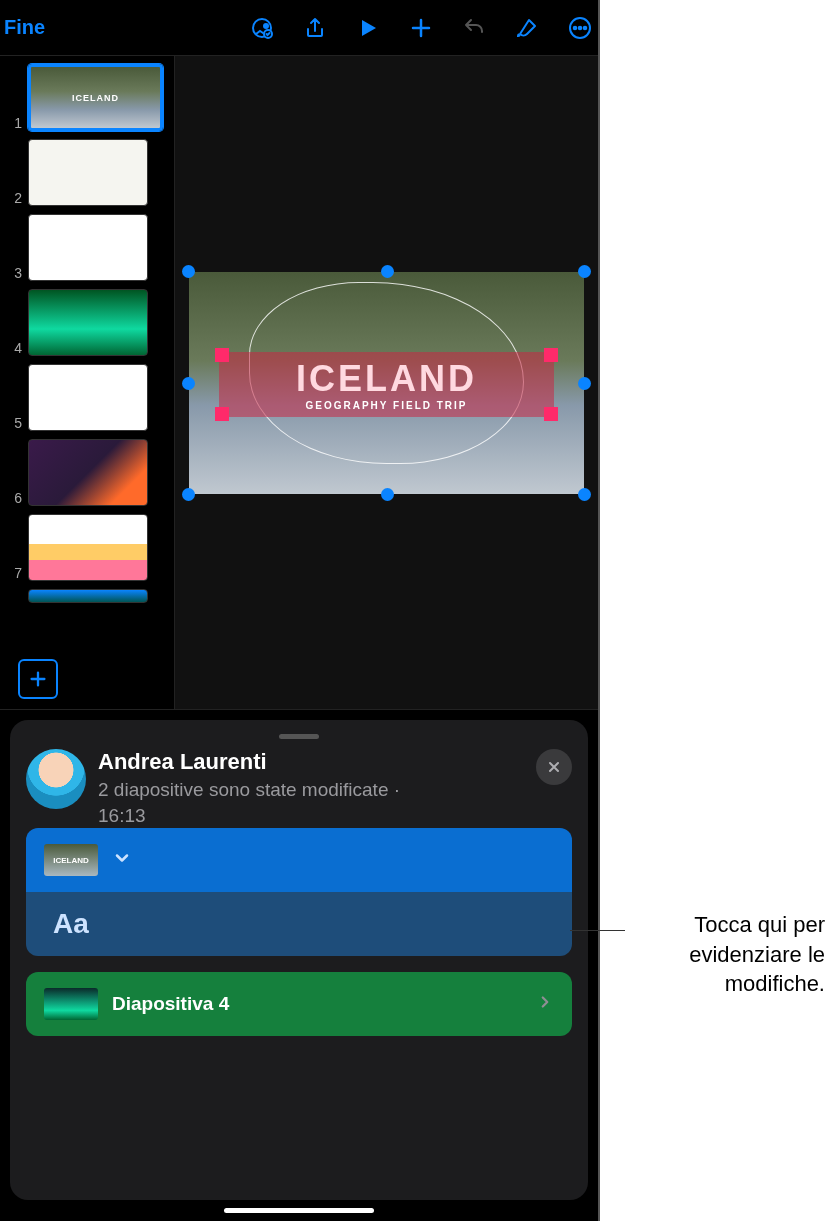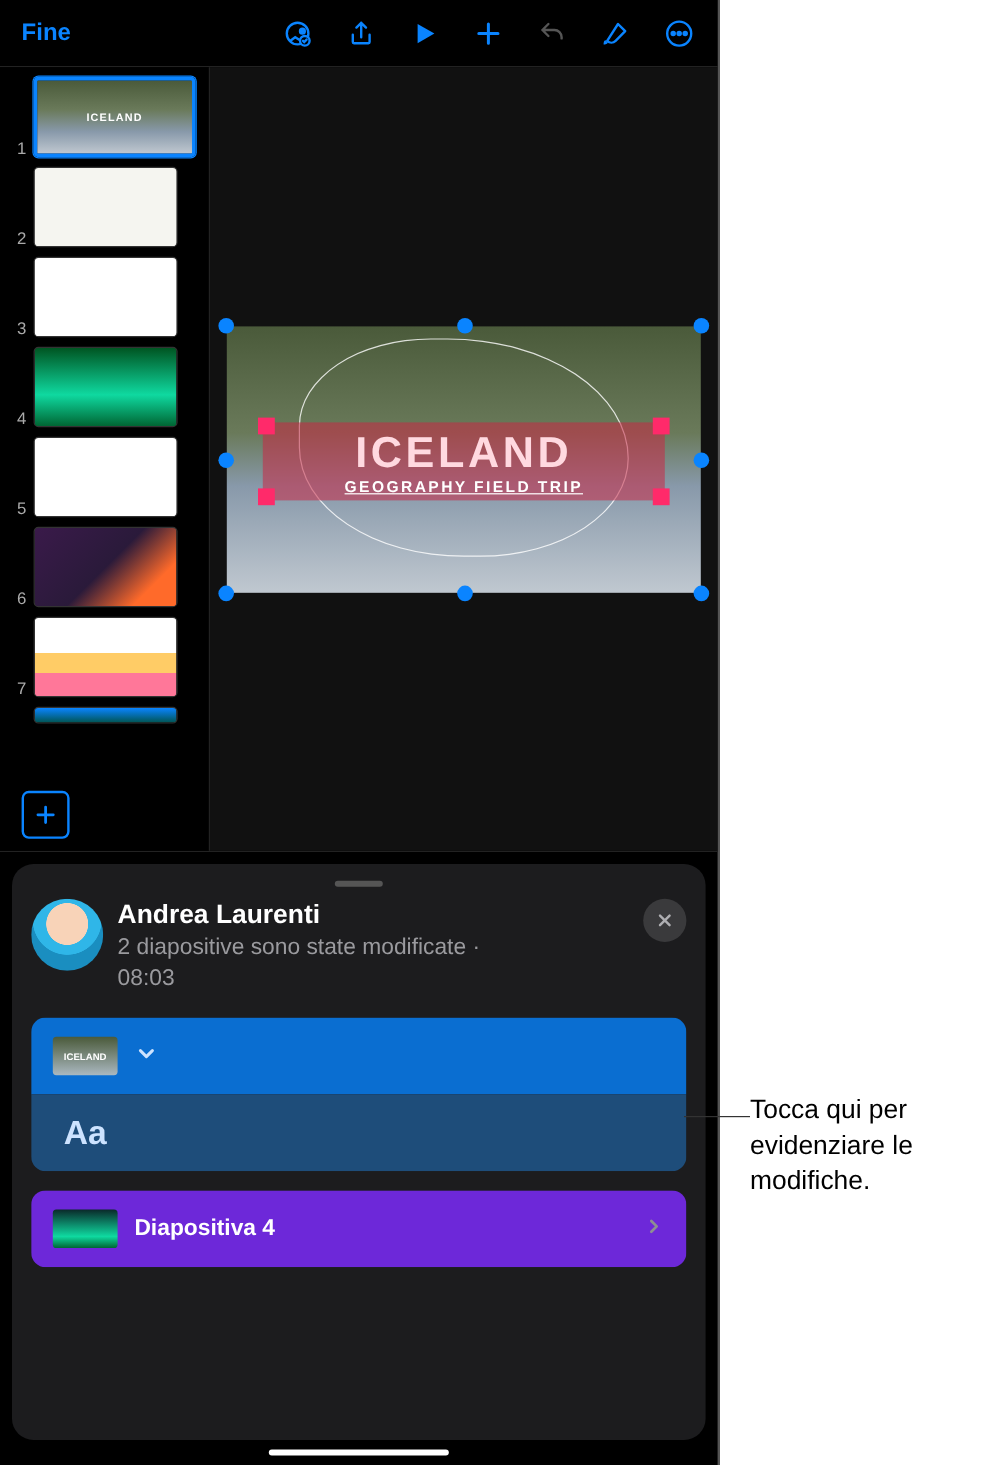--- a/index.html
+++ b/index.html
@@ -20,35 +20,36 @@
     overflow: hidden;
   }
   .annotation {
     position: absolute;
     left: 625px;
     top: 910px;
     width: 200px;
     font-size: 22px;
     color: #000;
     line-height: 1.35;
+    text-align: right;
   }
   .annotation-line {
     position: absolute;
     top: 930px;
     left: 570px;
     width: 55px;
     height: 1px;
     background: #333;
   }
   
   .toolbar {
     height: 55px;
     display: flex;
     align-items: center;
-    padding: 0 18px;
+    padding: 0 4px;
     gap: 30px;
     background: #000;
   }
   .toolbar .done {
     color: #0a84ff;
     font-weight: 700;
     font-size: 20px;
     margin-right: auto;
   }
   .toolbar .ticon { color: #0a84ff; width: 28px; height: 28px; display: flex; align-items: center; justify-content: center; }
@@ -116,38 +117,38 @@
     position:absolute; left:30px; right:30px; top:80px; height:65px;
     background: rgba(200,40,70,0.55);
     display:flex;flex-direction:column;align-items:center;justify-content:center;
   }
   .slide .banner-corner { position:absolute; width:14px; height:14px; background:#ff2a6a; }
   .slide .banner-corner.tl { top:-4px; left:-4px; }
   .slide .banner-corner.tr { top:-4px; right:-4px; }
   .slide .banner-corner.bl { bottom:-4px; left:-4px; }
   .slide .banner-corner.br { bottom:-4px; right:-4px; }
   .slide .t1 { color:#ffd9e0; font-size:36px; font-weight:700; letter-spacing:3px; }
-  .slide .t2 { color:#fff; font-size:13px; letter-spacing:2px; font-weight:600;text-decoration:underline; }
+  .slide .t2 { color:#fff; font-size:10px; letter-spacing:2px; font-weight:600; }
   .handle {
     position:absolute; width:13px;height:13px; background:#0a84ff; border-radius:50%;
   }
   .h-tl{top:-7px;left:-7px}.h-tc{top:-7px;left:calc(50% - 6px)}.h-tr{top:-7px;right:-7px}
   .h-ml{top:calc(50% - 6px);left:-7px}.h-mr{top:calc(50% - 6px);right:-7px}
   .h-bl{bottom:-7px;left:-7px}.h-bc{bottom:-7px;left:calc(50% - 6px)}.h-br{bottom:-7px;right:-7px}
   
   .sheet {
     position: absolute;
     left: 10px; right: 10px; top: 720px;
     background: #1c1c1e;
     border-radius: 18px;
     padding: 14px 16px 20px;
     height: 480px;
   }
   .grabber { width:40px; height:5px; background:#555; border-radius:3px; margin:0 auto 10px; }
-  .sheet-header { display:flex; align-items:flex-start; gap:12px; margin-bottom:20px; }
+  .sheet-header { display:flex; align-items:flex-start; gap:12px; }
   .avatar {
     width: 60px; height: 60px; border-radius: 50%;
     background: radial-gradient(circle at 50% 35%, #f8d3b8 35%, transparent 36%),
                 radial-gradient(circle at 50% 30%, #2fb6e8 55%, #1a8ec0 56%);
     position:relative; flex-shrink:0;
   }
   .user-info { flex:1; }
   .user-name { color:#fff; font-size:22px; font-weight:700; }
   .user-meta { color:#9a9a9e; font-size:19px; margin-top:2px; line-height:1.35; }
   .close-btn {
@@ -156,21 +157,21 @@
     font-size:18px; flex-shrink:0;
   }
   .card {
     border-radius:12px; overflow:hidden; margin-bottom:16px;
   }
   .card-row {
     display:flex; align-items:center; gap:14px; padding:16px 18px;
   }
   .card-row.head { background:#0a6ed1; }
   .card-row.sub { background:#1e4d7a; }
-  .card-row.dark { background:#6d28d9; }
+  .card-row.dark { background:#15803d; }
   .row-thumb {
     width:54px;height:32px;border-radius:3px;flex-shrink:0;
     background:linear-gradient(180deg,#4a5a3a,#aab8c0);
     position:relative;display:flex;align-items:center;justify-content:center;
     font-size:8px;color:#fff;font-weight:700;
   }
   .row-thumb.aurora { background:linear-gradient(180deg,#0a2a2a,#0fd9a0 70%,#063 100%); }
   .row-icon { width:54px;height:32px;display:flex;align-items:center;justify-content:center;
     color:#cde3ff;font-size:28px;font-weight:600;flex-shrink:0; }
   .row-label { color:#fff; font-size:19px; font-weight:600; flex:1; }
@@ -314,21 +315,21 @@
 
   <div class="sheet">
     <div class="grabber"></div>
     <div class="sheet-header">
       <div class="avatar"></div>
       <div class="user-info">
         <div class="user-name">Andrea Laurenti</div>
         <div class="user-meta">
           <span>2 diapositive sono state modificate</span>
           <span>·</span><br>
-          <span>08:03</span>
+          <span>16:13</span>
         </div>
       </div>
       <div class="close-btn">
         <svg viewBox="0 0 24 24" width="16" height="16" fill="none" stroke="currentColor" stroke-width="3">
             <path d="M6 6l12 12M18 6L6 18" stroke-linecap="round"></path>
           </svg>
       </div>
     </div>
 
     <div class="card">

